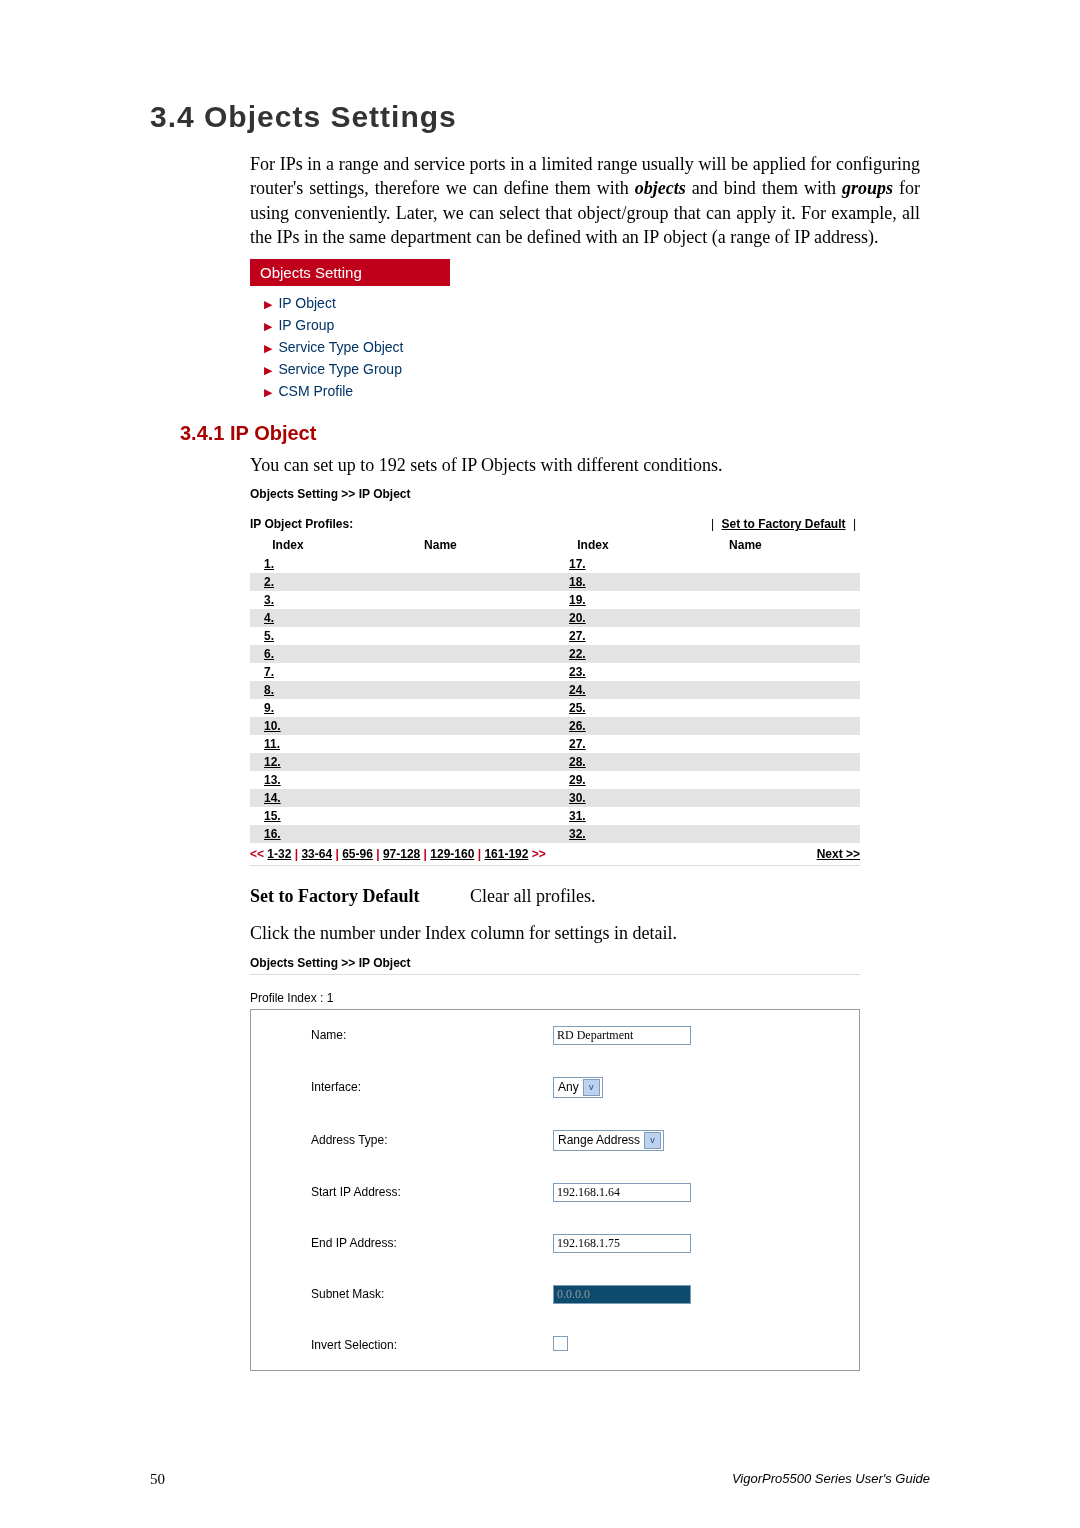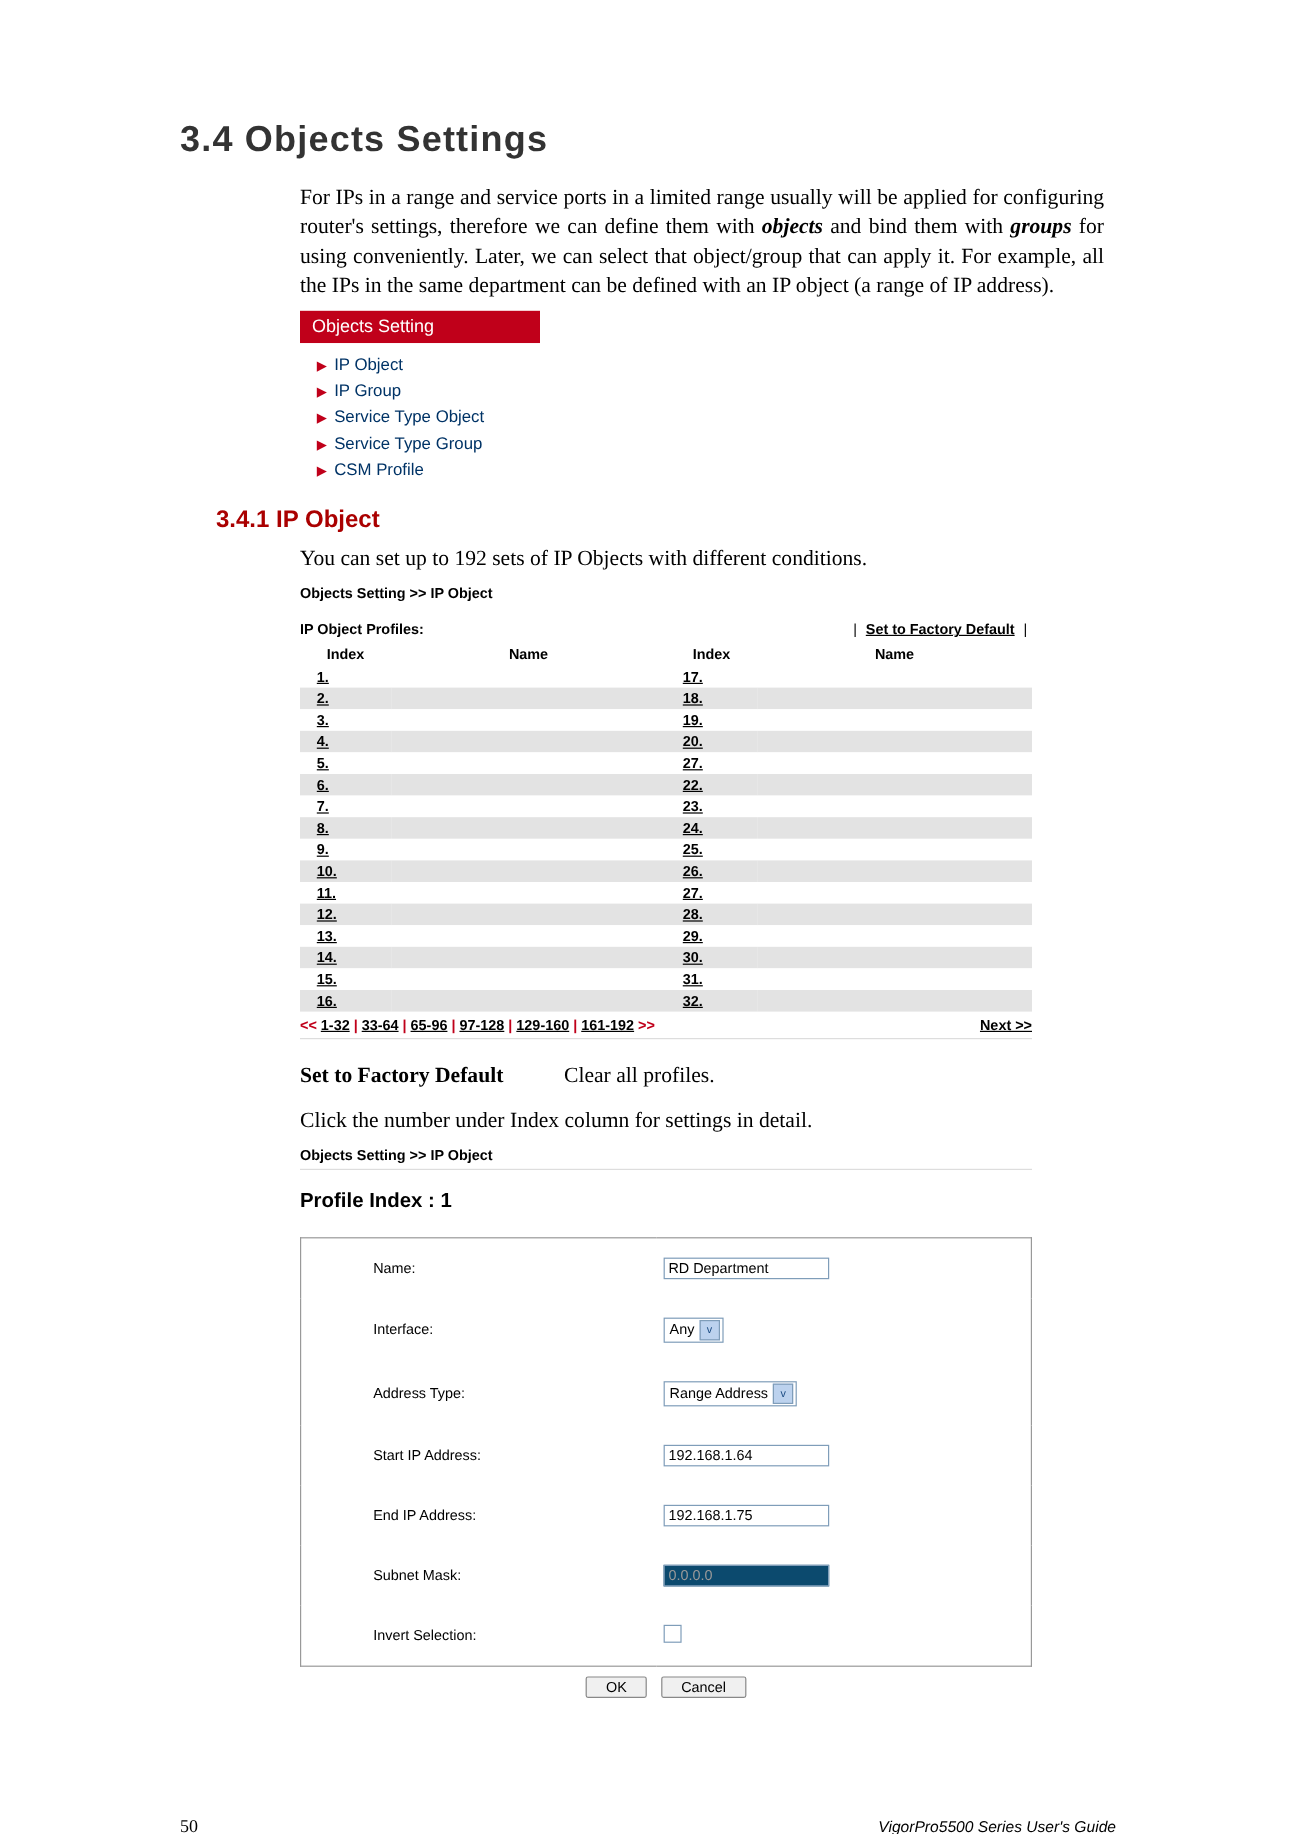--- a/index.html
+++ b/index.html
@@ -111,25 +111,25 @@
 .def-row { display: flex; margin-left: 100px; margin-top: 20px; font-size: 18px; }
 .def-label { width: 220px; font-weight: bold; }
 .screenshot2 {
   margin-left: 100px;
   width: 610px;
   font-family: Arial, sans-serif;
   font-size: 12px;
   margin-top: 6px;
 }
 .bc2 { font-weight: bold; font-size: 12px; margin-bottom: 16px; border-bottom: 1px solid #ddd; padding-bottom: 4px; }
-.pidx { font-weight: bold; font-size: 17px; margin-bottom: 20px; }
+.pidx { font-weight: normal; font-size: 12px; margin-bottom: 4px; }
 .form-table { width: 100%; border: 1px solid #999; border-collapse: collapse; }
 .form-table td { padding: 16px 6px; font-size: 12px; }
 .form-table td.flabel { width: 230px; padding-left: 60px; }
-.input { border: 1px solid #7f9db9; padding: 1px 3px; font-size: 12px; width: 130px; display: inline-block; background: #fff; }
+.input { border: 1px solid #7f9db9; padding: 1px 3px; font-size: 12px; width: 130px; display: inline-block; background: #fff; font-family: Liberation Serif, serif; }
 .input.disabled { color: #999; background: #0c4a6e; }
 .select {
   border: 1px solid #7f9db9;
   padding: 1px 2px 1px 4px;
   font-size: 12px;
   display: inline-flex;
   align-items: center;
   background: #fff;
 }
 .select .sel-arrow {
@@ -364,24 +364,20 @@
       <tr>
         <td class="flabel">Subnet Mask:</td>
         <td><span class="input disabled">0.0.0.0</span></td>
       </tr>
       <tr>
         <td class="flabel">Invert Selection:</td>
         <td><span class="checkbox"></span></td>
       </tr>
     </tbody>
       </table>
-    <div class="btns">
-      <span class="btn">OK</span>
-      <span class="btn">Cancel</span>
-    </div>
   </div>
 
   <div class="footer">
     <span>50</span>
     <span class="fr">VigorPro5500 Series User's Guide</span>
   </div>
 
 </div>
 
 </body></html>

